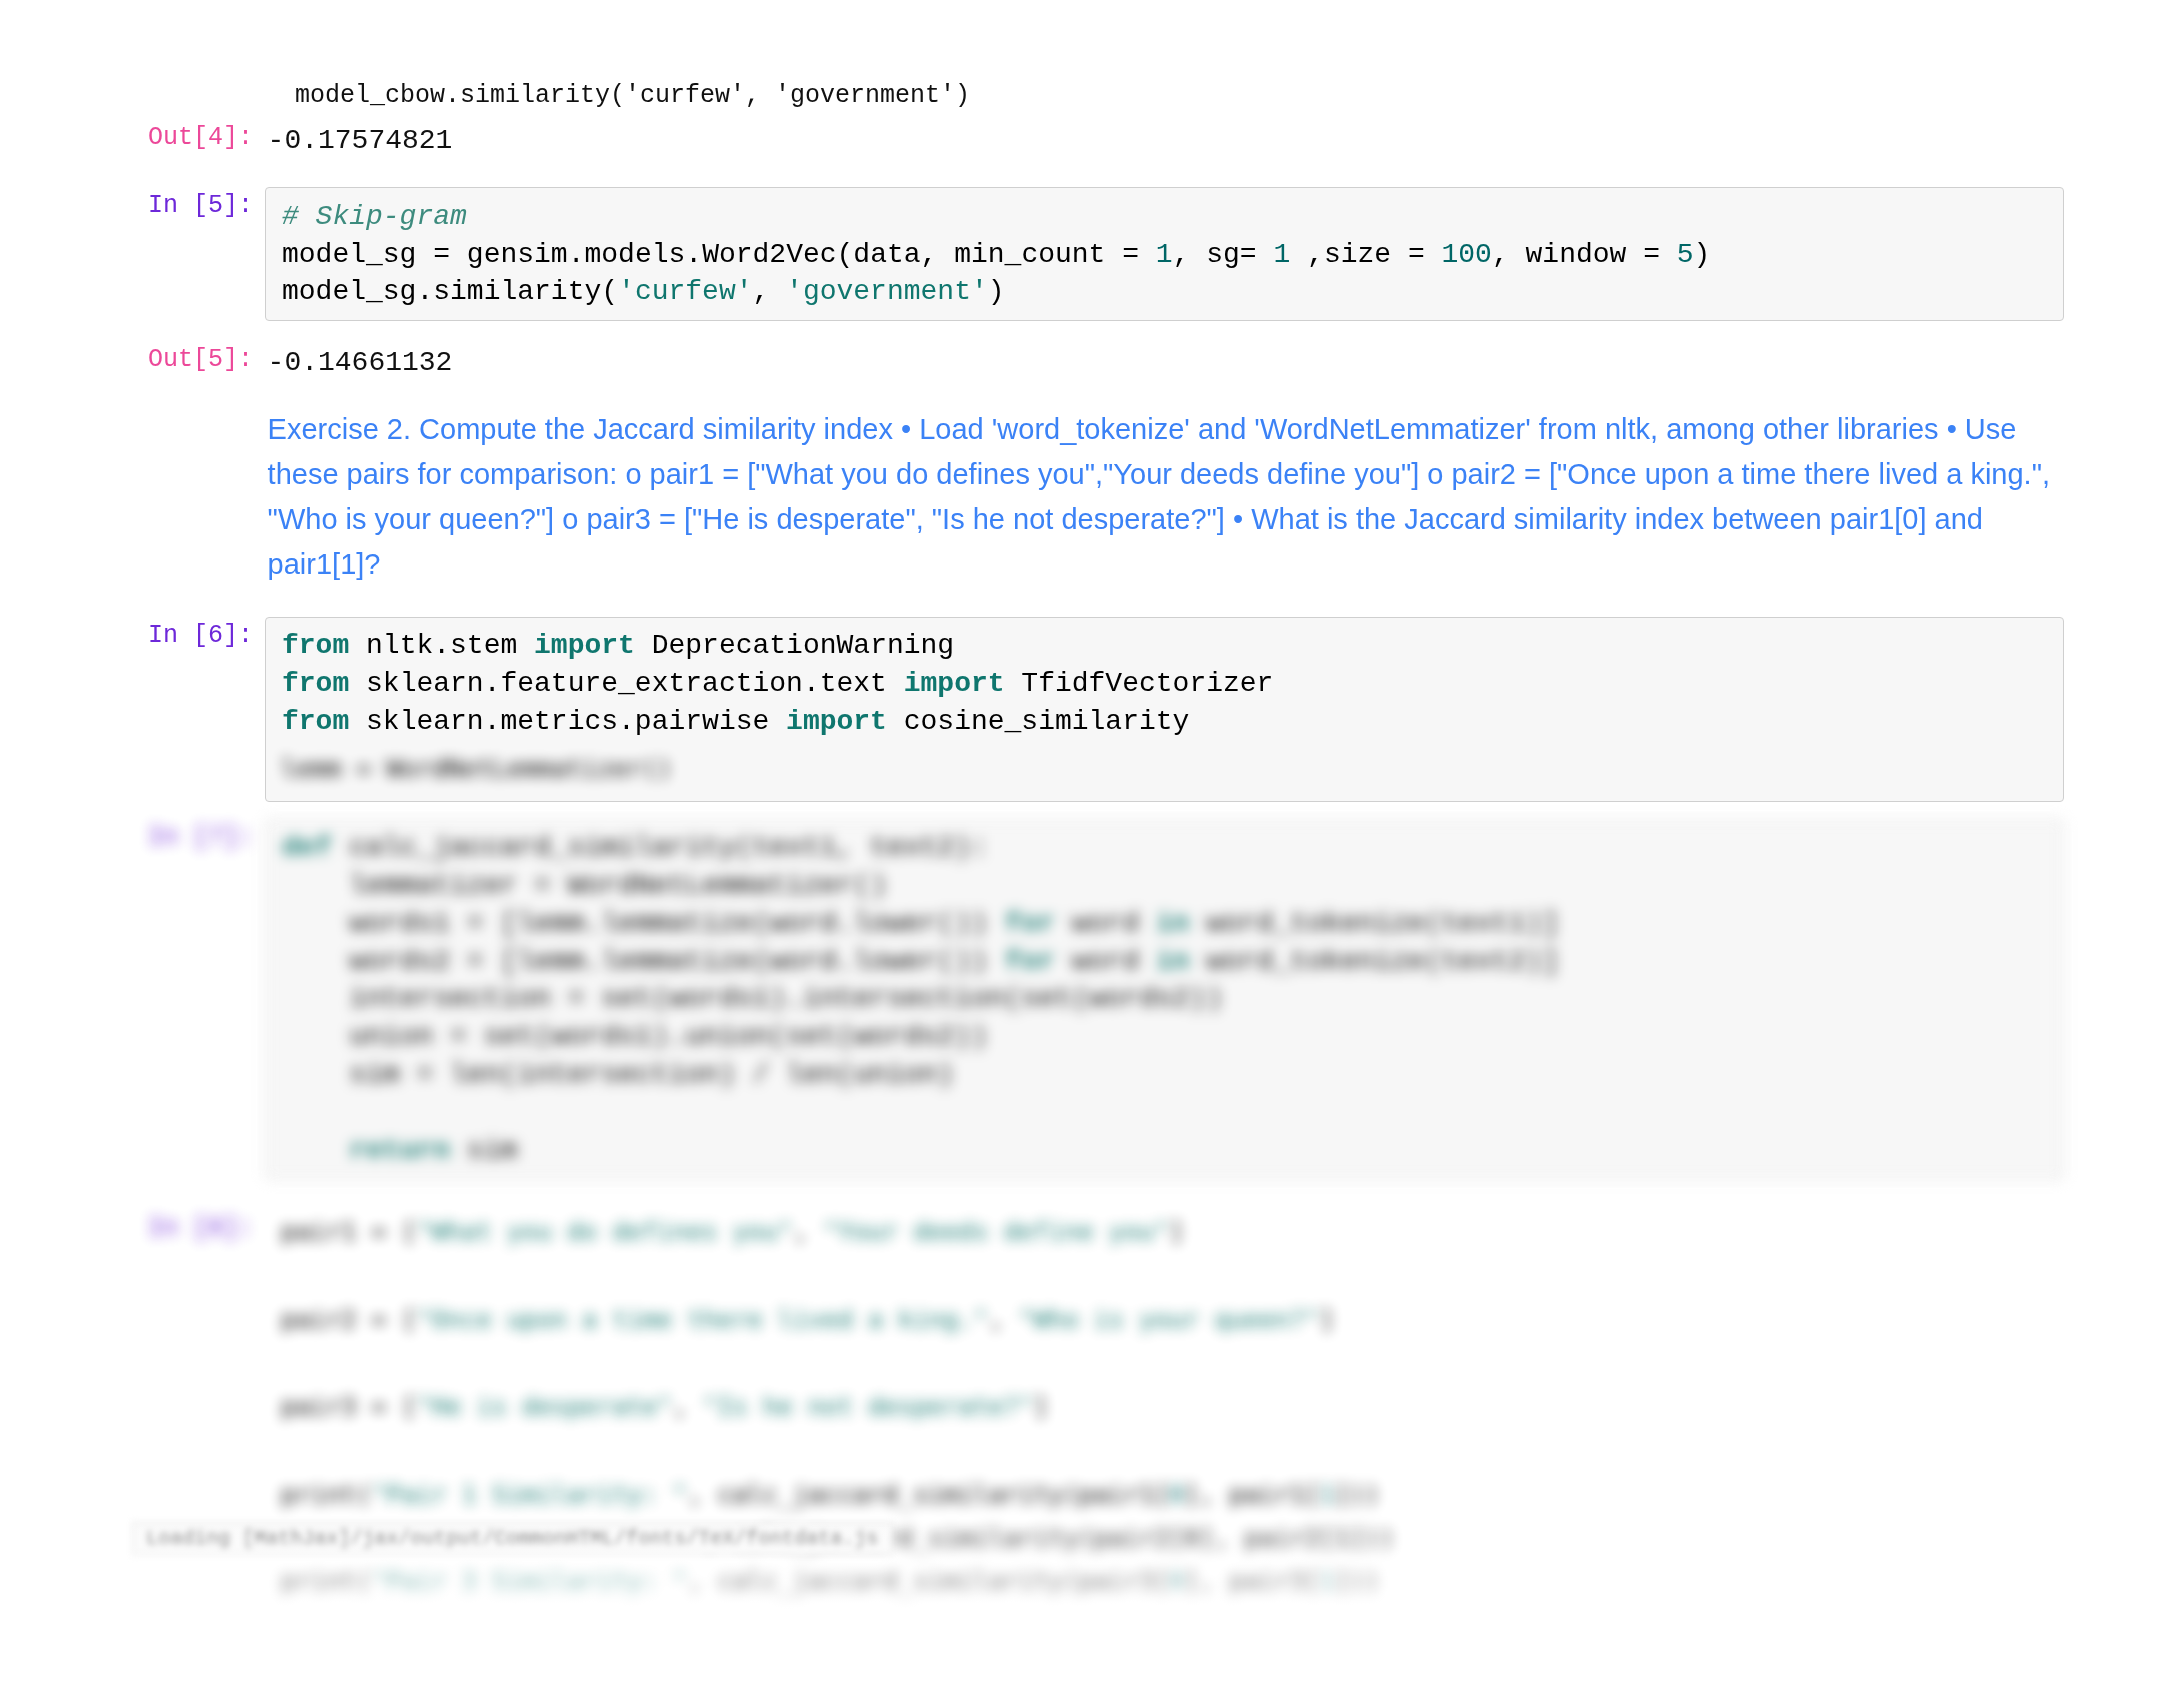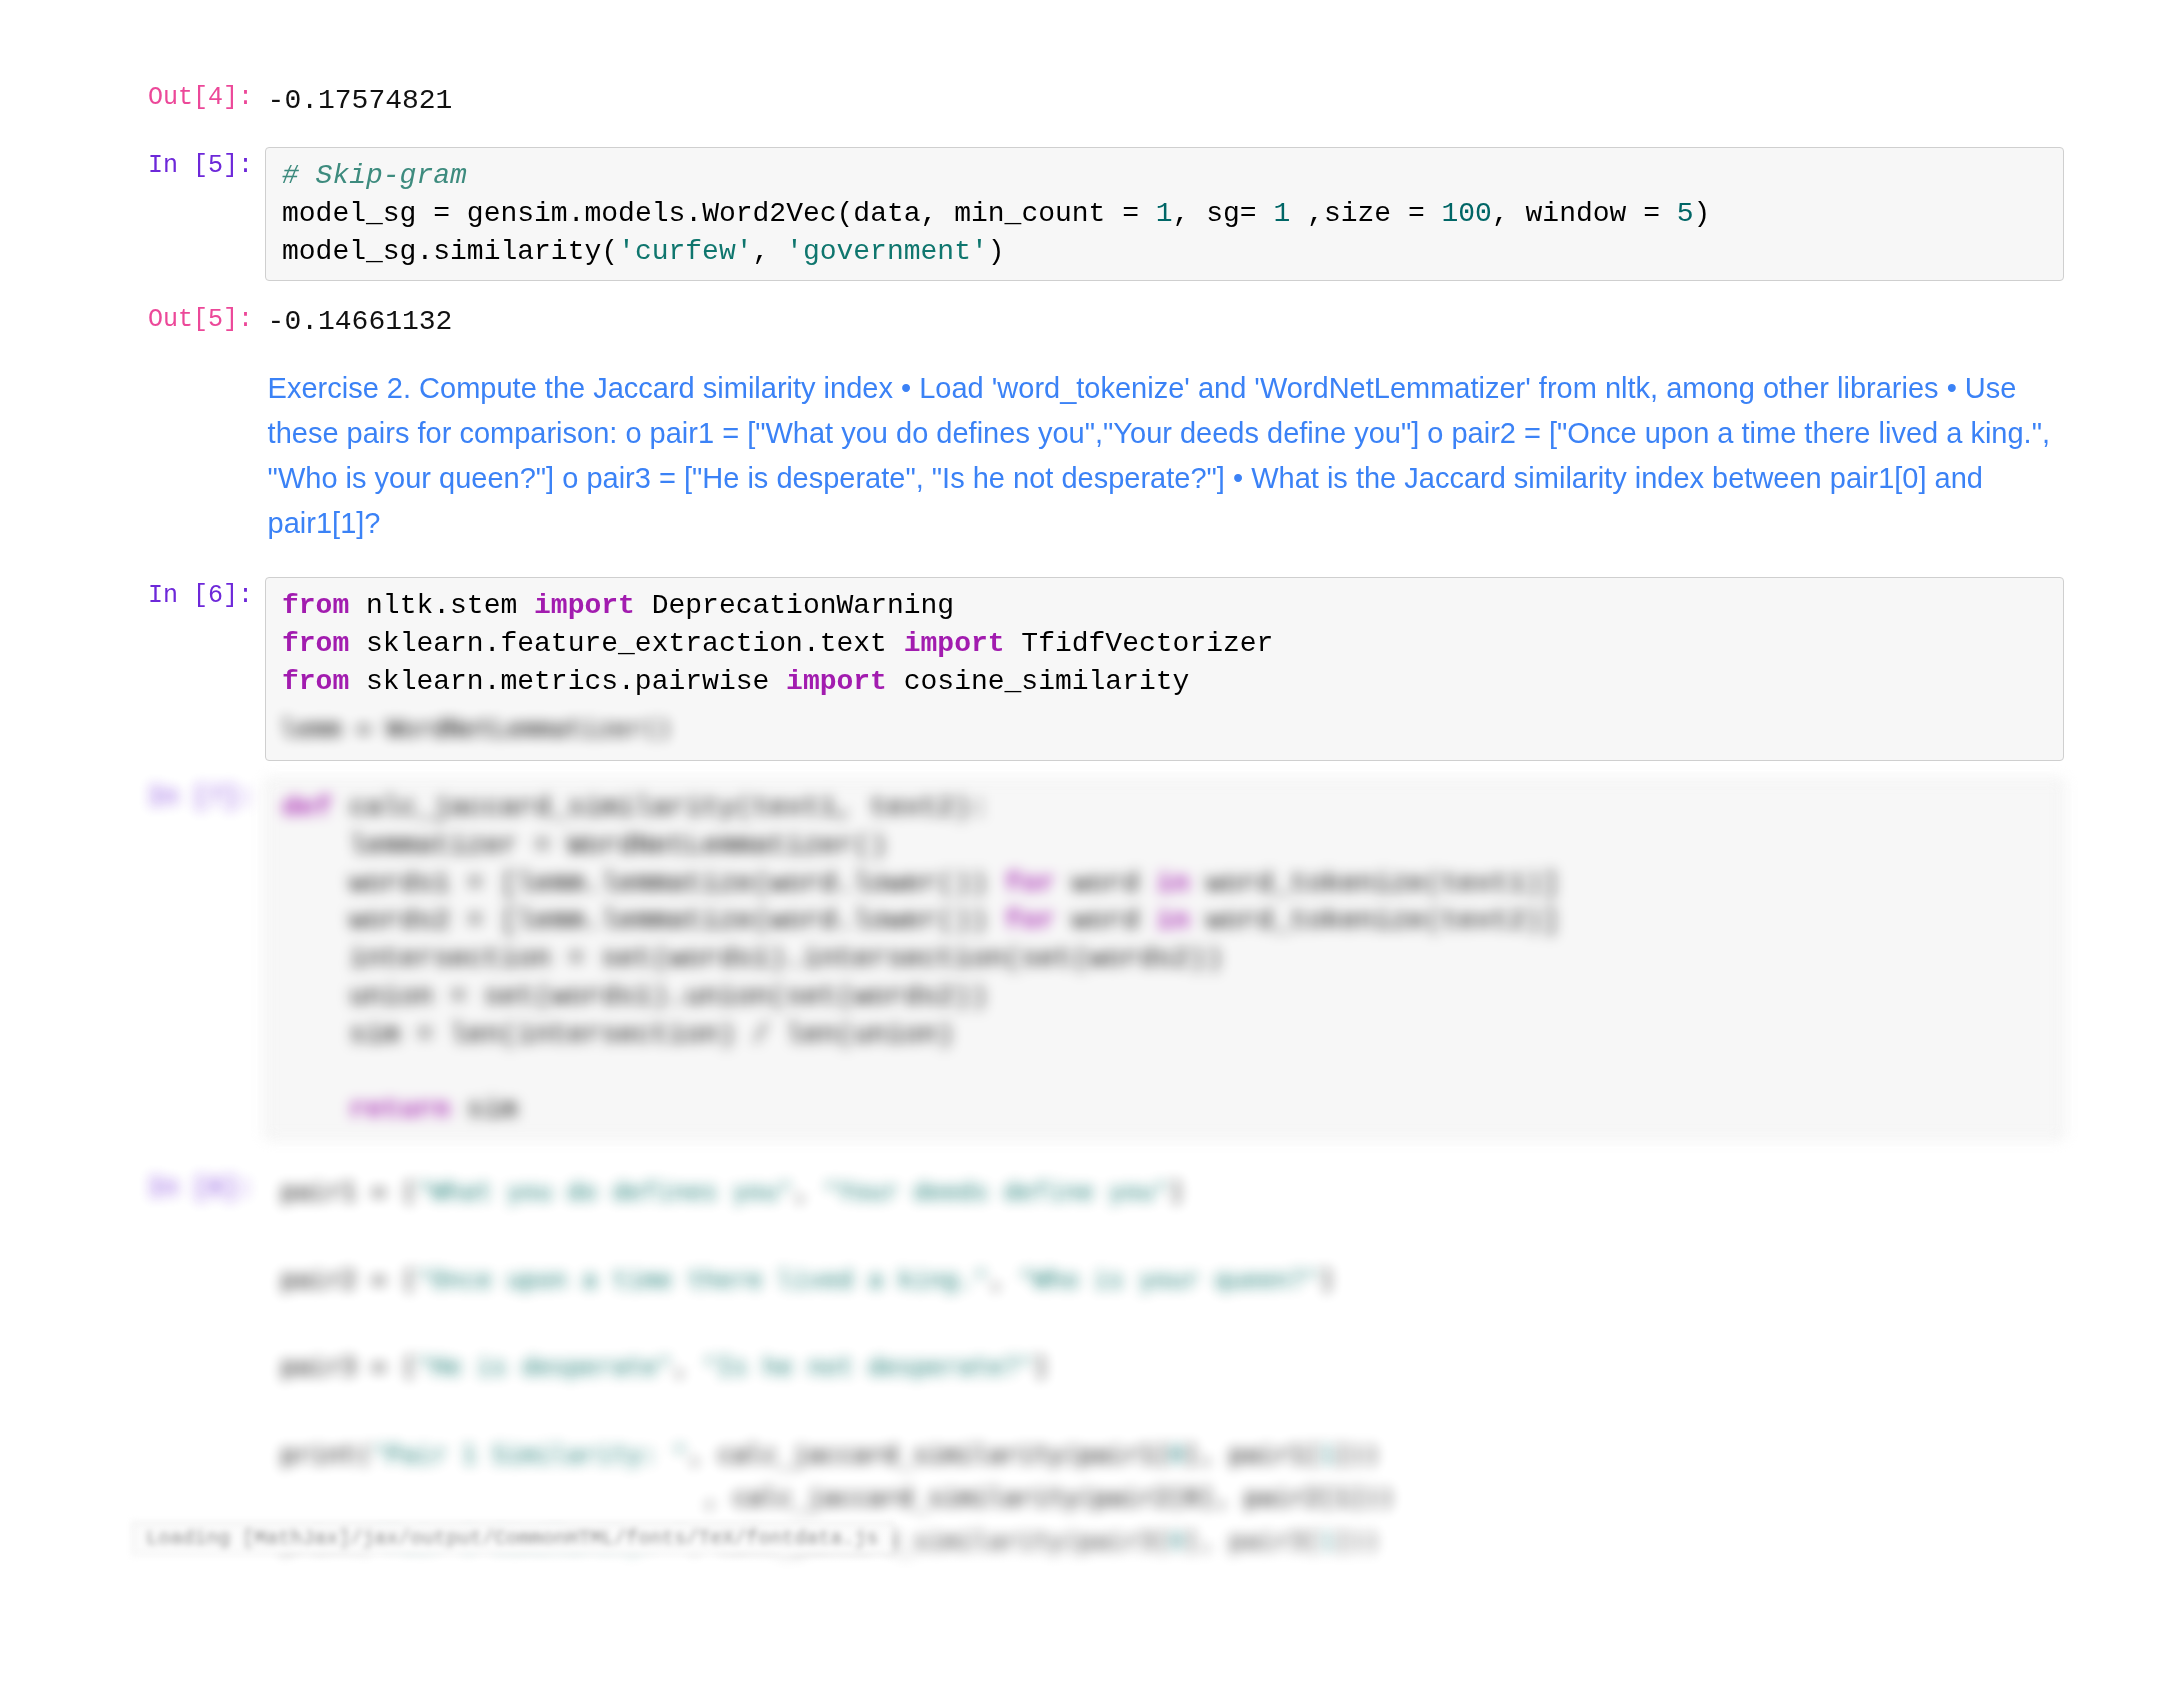--- a/index.html
+++ b/index.html
@@ -62,21 +62,21 @@
   .plain-output pre {
     margin: 0;
     font-family: "SFMono-Regular", Menlo, Consolas, "Liberation Mono", monospace;
     font-size: 25px;
     line-height: 1.35;
     white-space: pre-wrap;
     word-break: break-word;
   }
 
   .tok-comment { color: #3d8b7e; font-style: italic; }
-  .tok-keyword { color: #a21caf; font-weight: 700; }
+  .tok-keyword { color: #0f766e; font-weight: 700; }
   .tok-string  { color: #0f766e; }
   .tok-number  { color: #006666; }
   .tok-punct   { color: #000000; }
   .tok-name    { color: #000000; }
 
   .markdown {
     font-size: 29px;
     line-height: 1.55;
     color: #3b82f6;
     padding: 16px 2.6px 24px 2.6px;
@@ -110,20 +110,26 @@
     height: 172px;
     background: linear-gradient(to bottom, rgba(255,255,255,0), #ffffff 85%);
     pointer-events: none;
   }
 </style>
 </head>
 <body>
 
 <div class="page">
 
+  <div class="cell">
+    <div class="prompt"></div>
+    <div class="cell-body plain-output">
+      <pre>  model_cbow.similarity('curfew', 'government')</pre>
+    </div>
+  </div>
 
   <div class="cell">
     <div class="prompt out">Out[4]:</div>
     <div class="cell-body code-output">
       <pre>-0.17574821</pre>
     </div>
   </div>
 
   <div style="height:18.5px"></div>
 

